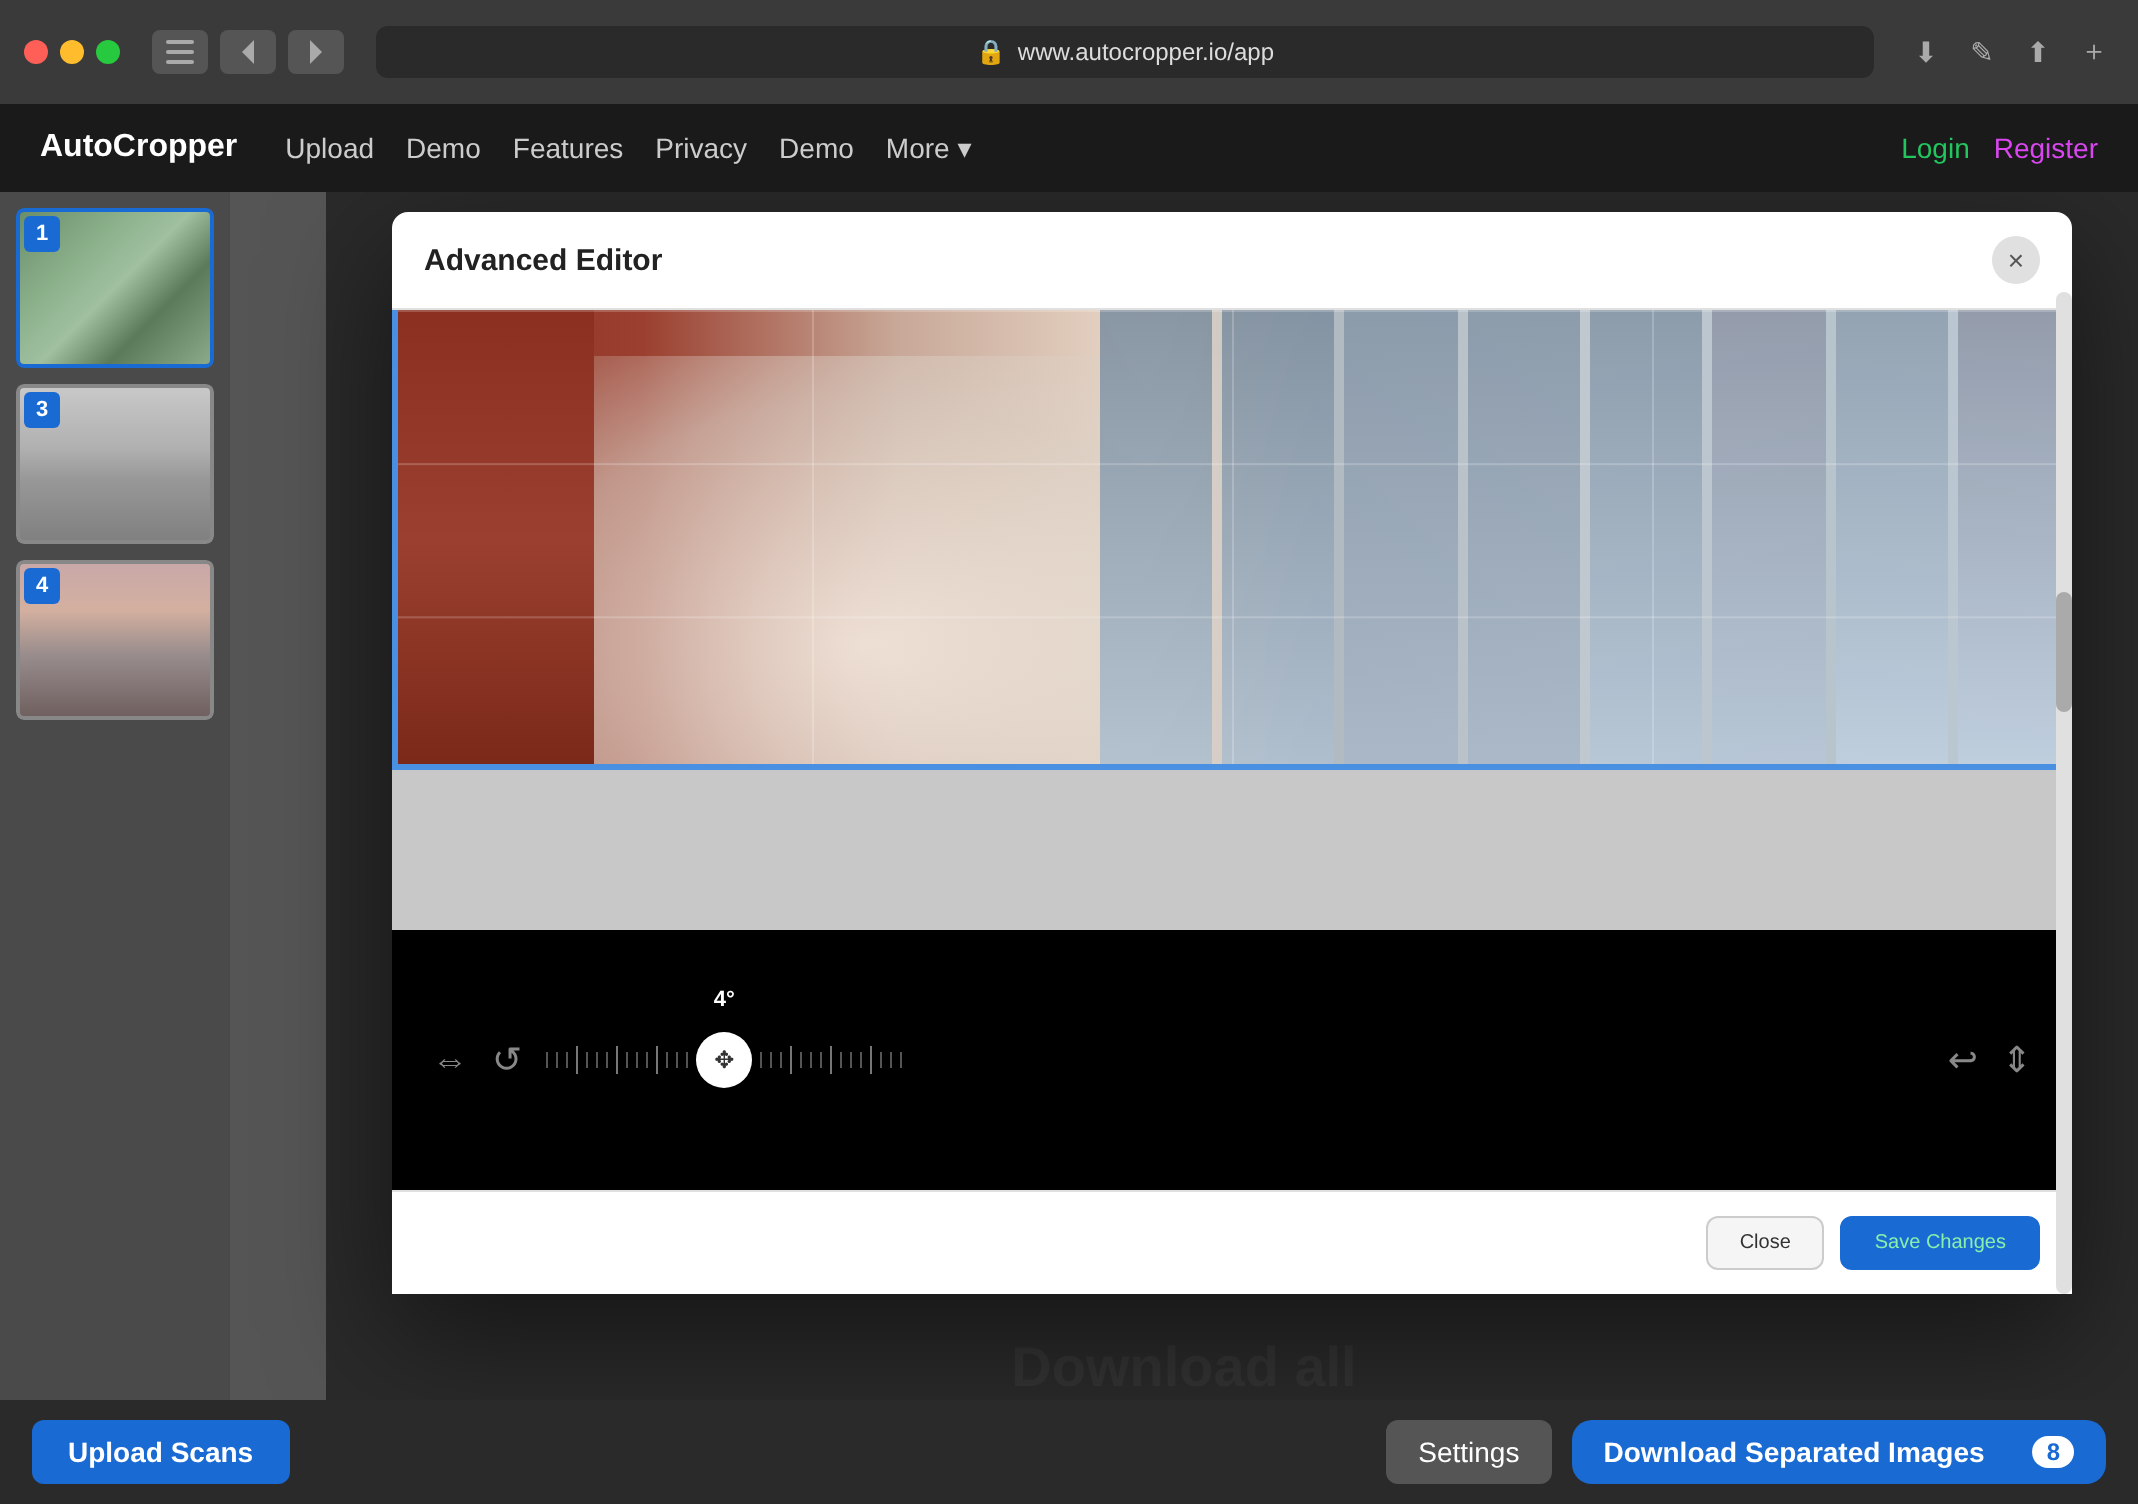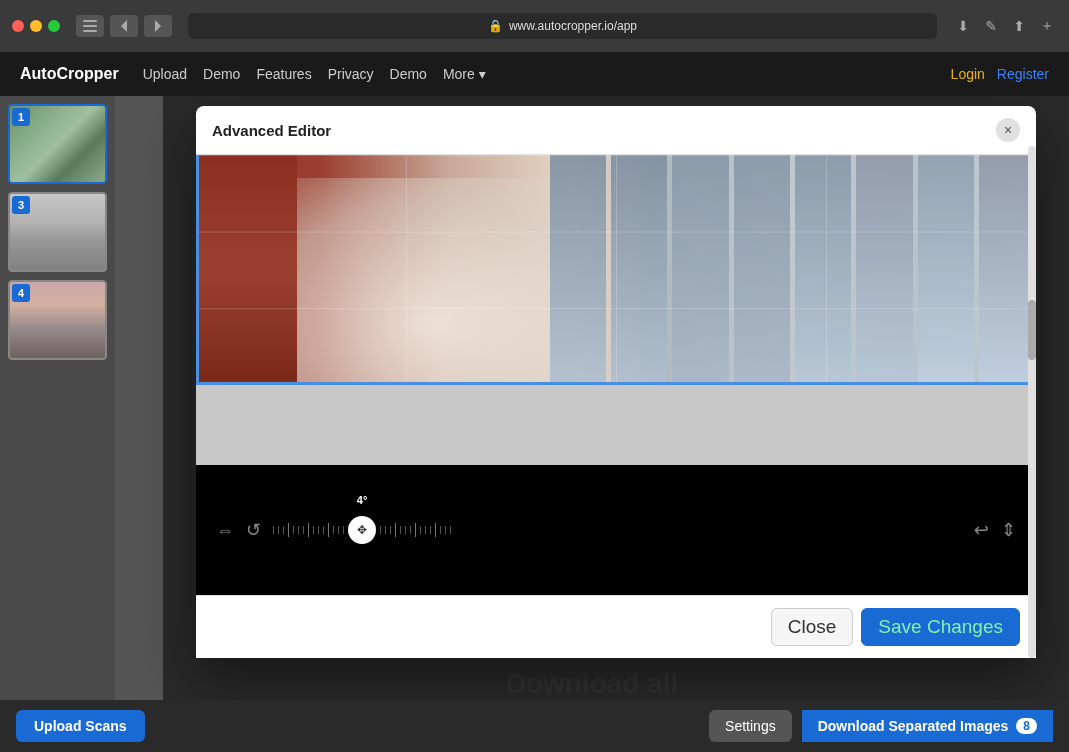--- a/index.html
+++ b/index.html
@@ -231,21 +231,21 @@
       padding: 12px 16px;
       display: flex;
       justify-content: flex-end;
       gap: 8px;
       border-top: 1px solid #e0e0e0;
       background: #fff;
     }
     .btn {
       padding: 7px 16px;
       border-radius: 6px;
-      font-size: 19px;
+      font-size: 10px;
       font-weight: 500;
       cursor: pointer;
       border: 1px solid #ccc;
       background: #f5f5f5;
       color: #333;
     }
     .btn-primary {
       background: #1a6ad4;
       color: #86efac;
       border-color: #1a6ad4;
@@ -294,27 +294,27 @@
       border: none;
       border-radius: 6px;
       font-size: 14px;
       cursor: pointer;
     }
     .btn-download-sep {
       padding: 8px 16px;
       background: #1a6ad4;
       color: #fff;
       border: none;
-      border-radius: 0;
+      border-radius: 10px;
       font-size: 14px;
       font-weight: 600;
       cursor: pointer;
       display: flex;
       align-items: center;
-      gap: 8px;
+      gap: 24px;
     }
     .badge {
       background: #fff;
       color: #1a6ad4;
       border-radius: 10px;
       padding: 1px 7px;
       font-size: 12px;
       font-weight: 700;
     }
   </style>
@@ -362,22 +362,22 @@
   <span class="navbar-brand">AutoCropper</span>
   <div class="navbar-links">
     <a class="navbar-link">Upload</a>
     <a class="navbar-link">Demo</a>
     <a class="navbar-link">Features</a>
     <a class="navbar-link">Privacy</a>
     <a class="navbar-link">Demo</a>
     <a class="navbar-link">More ▾</a>
   </div>
   <div class="navbar-right">
-    <a style="color:#eab308;font-size:14px;">Login</a>
-    <a style="color:#3b82f6;font-size:14px;">Register</a>
+    <a style="color:#22c55e;font-size:14px;">Login</a>
+    <a style="color:#d946ef;font-size:14px;">Register</a>
   </div>
 </nav>
 
 <div class="main-area">
 
   <div class="sidebar">
     <div class="sidebar-item">
       <div class="sidebar-thumb active">
         <div class="thumb-img-1"></div>
       </div>

